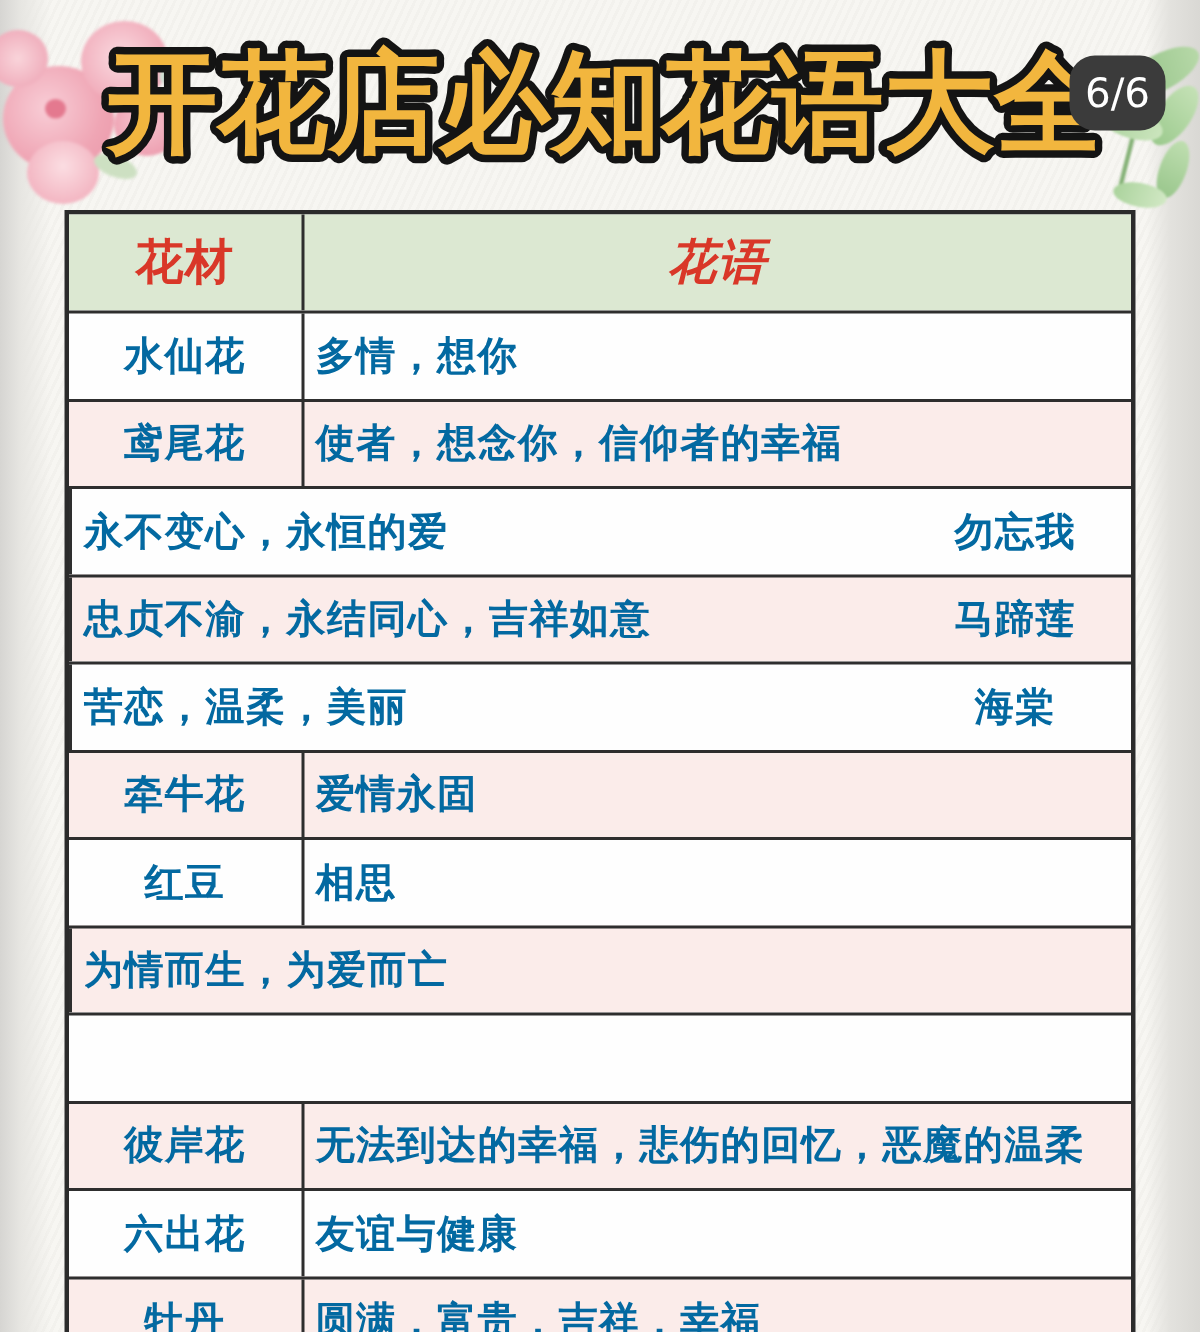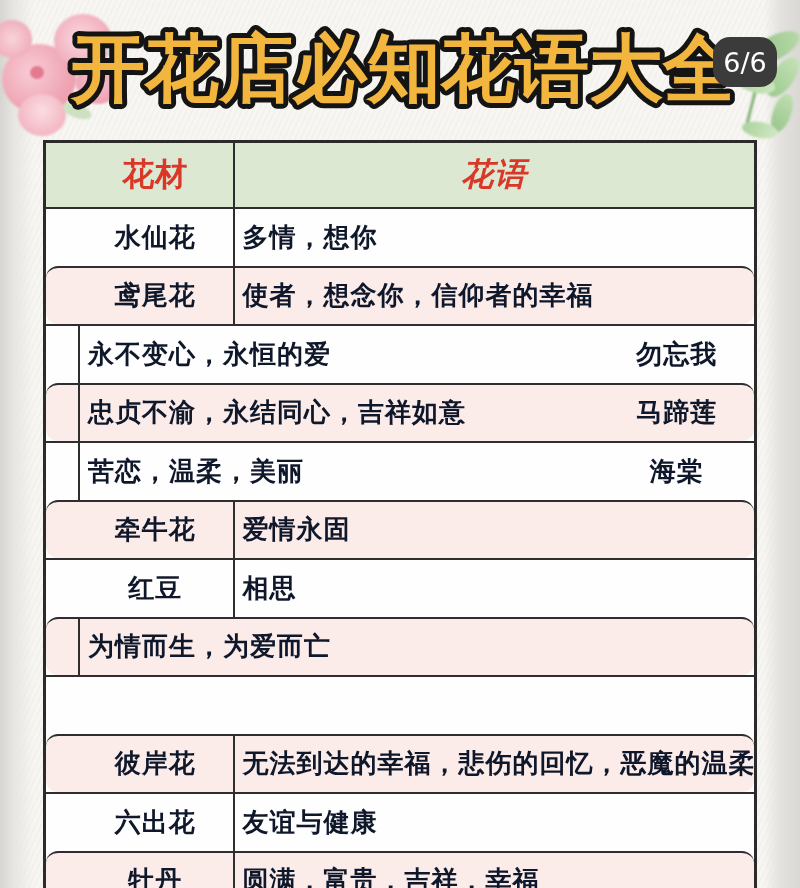--- a/index.html
+++ b/index.html
@@ -89,33 +89,32 @@
     display: flex;
     flex-direction: column;
   }
   .trow {
     display: flex;
     flex: none;
     height: 58.5px;
     border-top: 2.5px solid #2e2e2e;
     box-sizing: border-box;
     background: #fefefe;
-    padding-left: 32px;
   }
   .trow.header {
     height: 64px;
     border-top: none;
     background: var(--header-green, #dce8d2);
   }
-  .trow.pink { background: var(--row-pink, #fbecea); border-radius: 12px; }
+  .trow.pink { background: var(--row-pink, #fbecea); }
   .cell {
     display: flex;
     align-items: center;
     box-sizing: border-box;
-    color: #0f172a;
+    color: #0369a1;
     font-size: 26px;
     font-weight: 600;
     letter-spacing: 1px;
     white-space: nowrap;
   }
   .cell.flower {
     width: 154.5px;
     flex: none;
     justify-content: center;
   }

